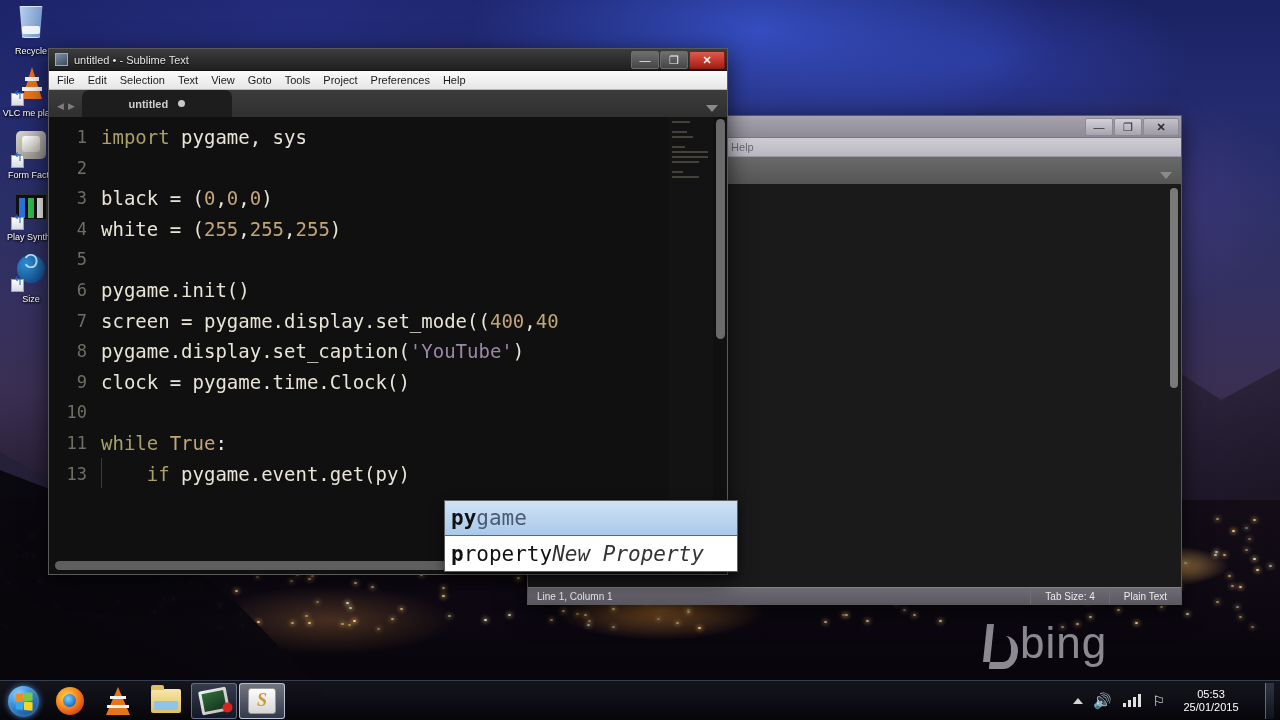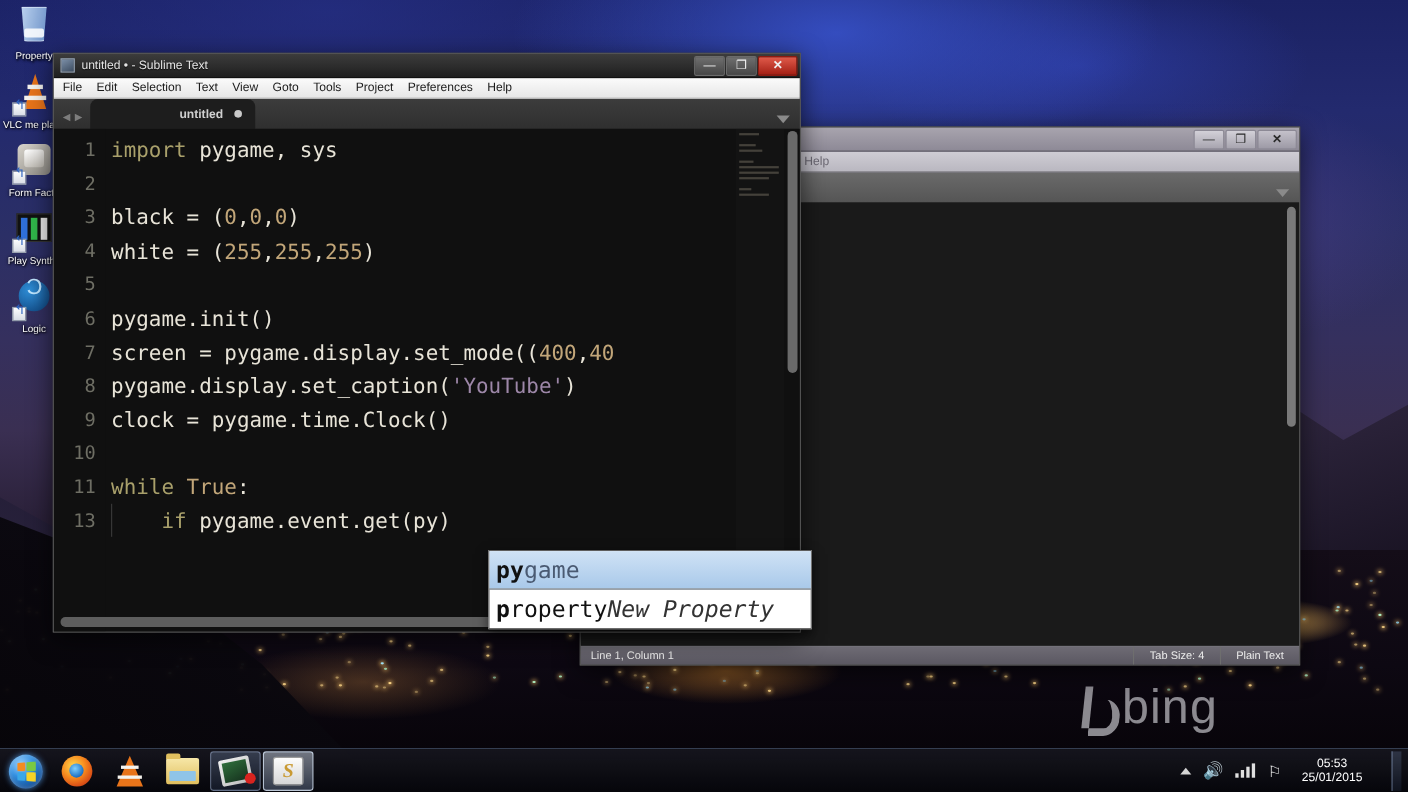--- a/index.html
+++ b/index.html
@@ -204,21 +204,21 @@
     background:linear-gradient(#3c3c3c,#2f2f2f);
     display:flex; align-items:flex-end; padding-left:4px;
   }
   .navarrows {
     display:flex; gap:4px; align-items:center;
     padding:0 7px 6px 4px; color:#7d7d7d; font-size:9px;
   }
   .tab {
     height:27px; min-width:150px; background:#1d1d1d;
     border-radius:7px 7px 0 0;
-    display:flex; align-items:center; justify-content:flex-end;
+    display:flex; align-items:center; justify-content:center;
     padding:0 12px; color:#cfcfcf; font-size:11px; font-weight:bold;
   }
   .tab .dot {
     width:7px; height:7px; border-radius:50%;
     background:#c9c9c9; margin-left:10px;
   }
   .tabmenu {
     position:absolute; right:9px; bottom:5px;
     width:0;height:0;border-left:6px solid transparent;border-right:6px solid transparent;
     border-top:7px solid #8a8a8a;
@@ -704,21 +704,21 @@
     <span class="bmark"></span>
     <span>bing</span>
   </div>
 </div>
 
 <div class="desk-icons">
   <div class="desk-icon">
     <div class="glyph">
         <span class="ic-recycle"></span>
       </div>
-    <span class="lbl">Property</span>
+    <span class="lbl">Recycle</span>
   </div>
   <div class="desk-icon">
     <div class="glyph">
         <span class="ic-vlc"></span>
         <span class="shortcut-arrow"></span>
       </div>
     <span class="lbl">VLC me
 playe</span>
   </div>
   <div class="desk-icon">
@@ -735,21 +735,21 @@
         <span class="shortcut-arrow"></span>
       </div>
     <span class="lbl">Play
 Synthe</span>
   </div>
   <div class="desk-icon">
     <div class="glyph">
         <span class="ic-logic"></span>
         <span class="shortcut-arrow"></span>
       </div>
-    <span class="lbl">Logic</span>
+    <span class="lbl">Size</span>
   </div>
 </div>
 
 <div class="sublime" id="win-back">
   <div class="titlebar">
     <span class="ttext"></span>
     <div class="wbtns">
       <div class="wbtn">—</div>
       <div class="wbtn">❐</div>
       <div class="wbtn close">✕</div>

